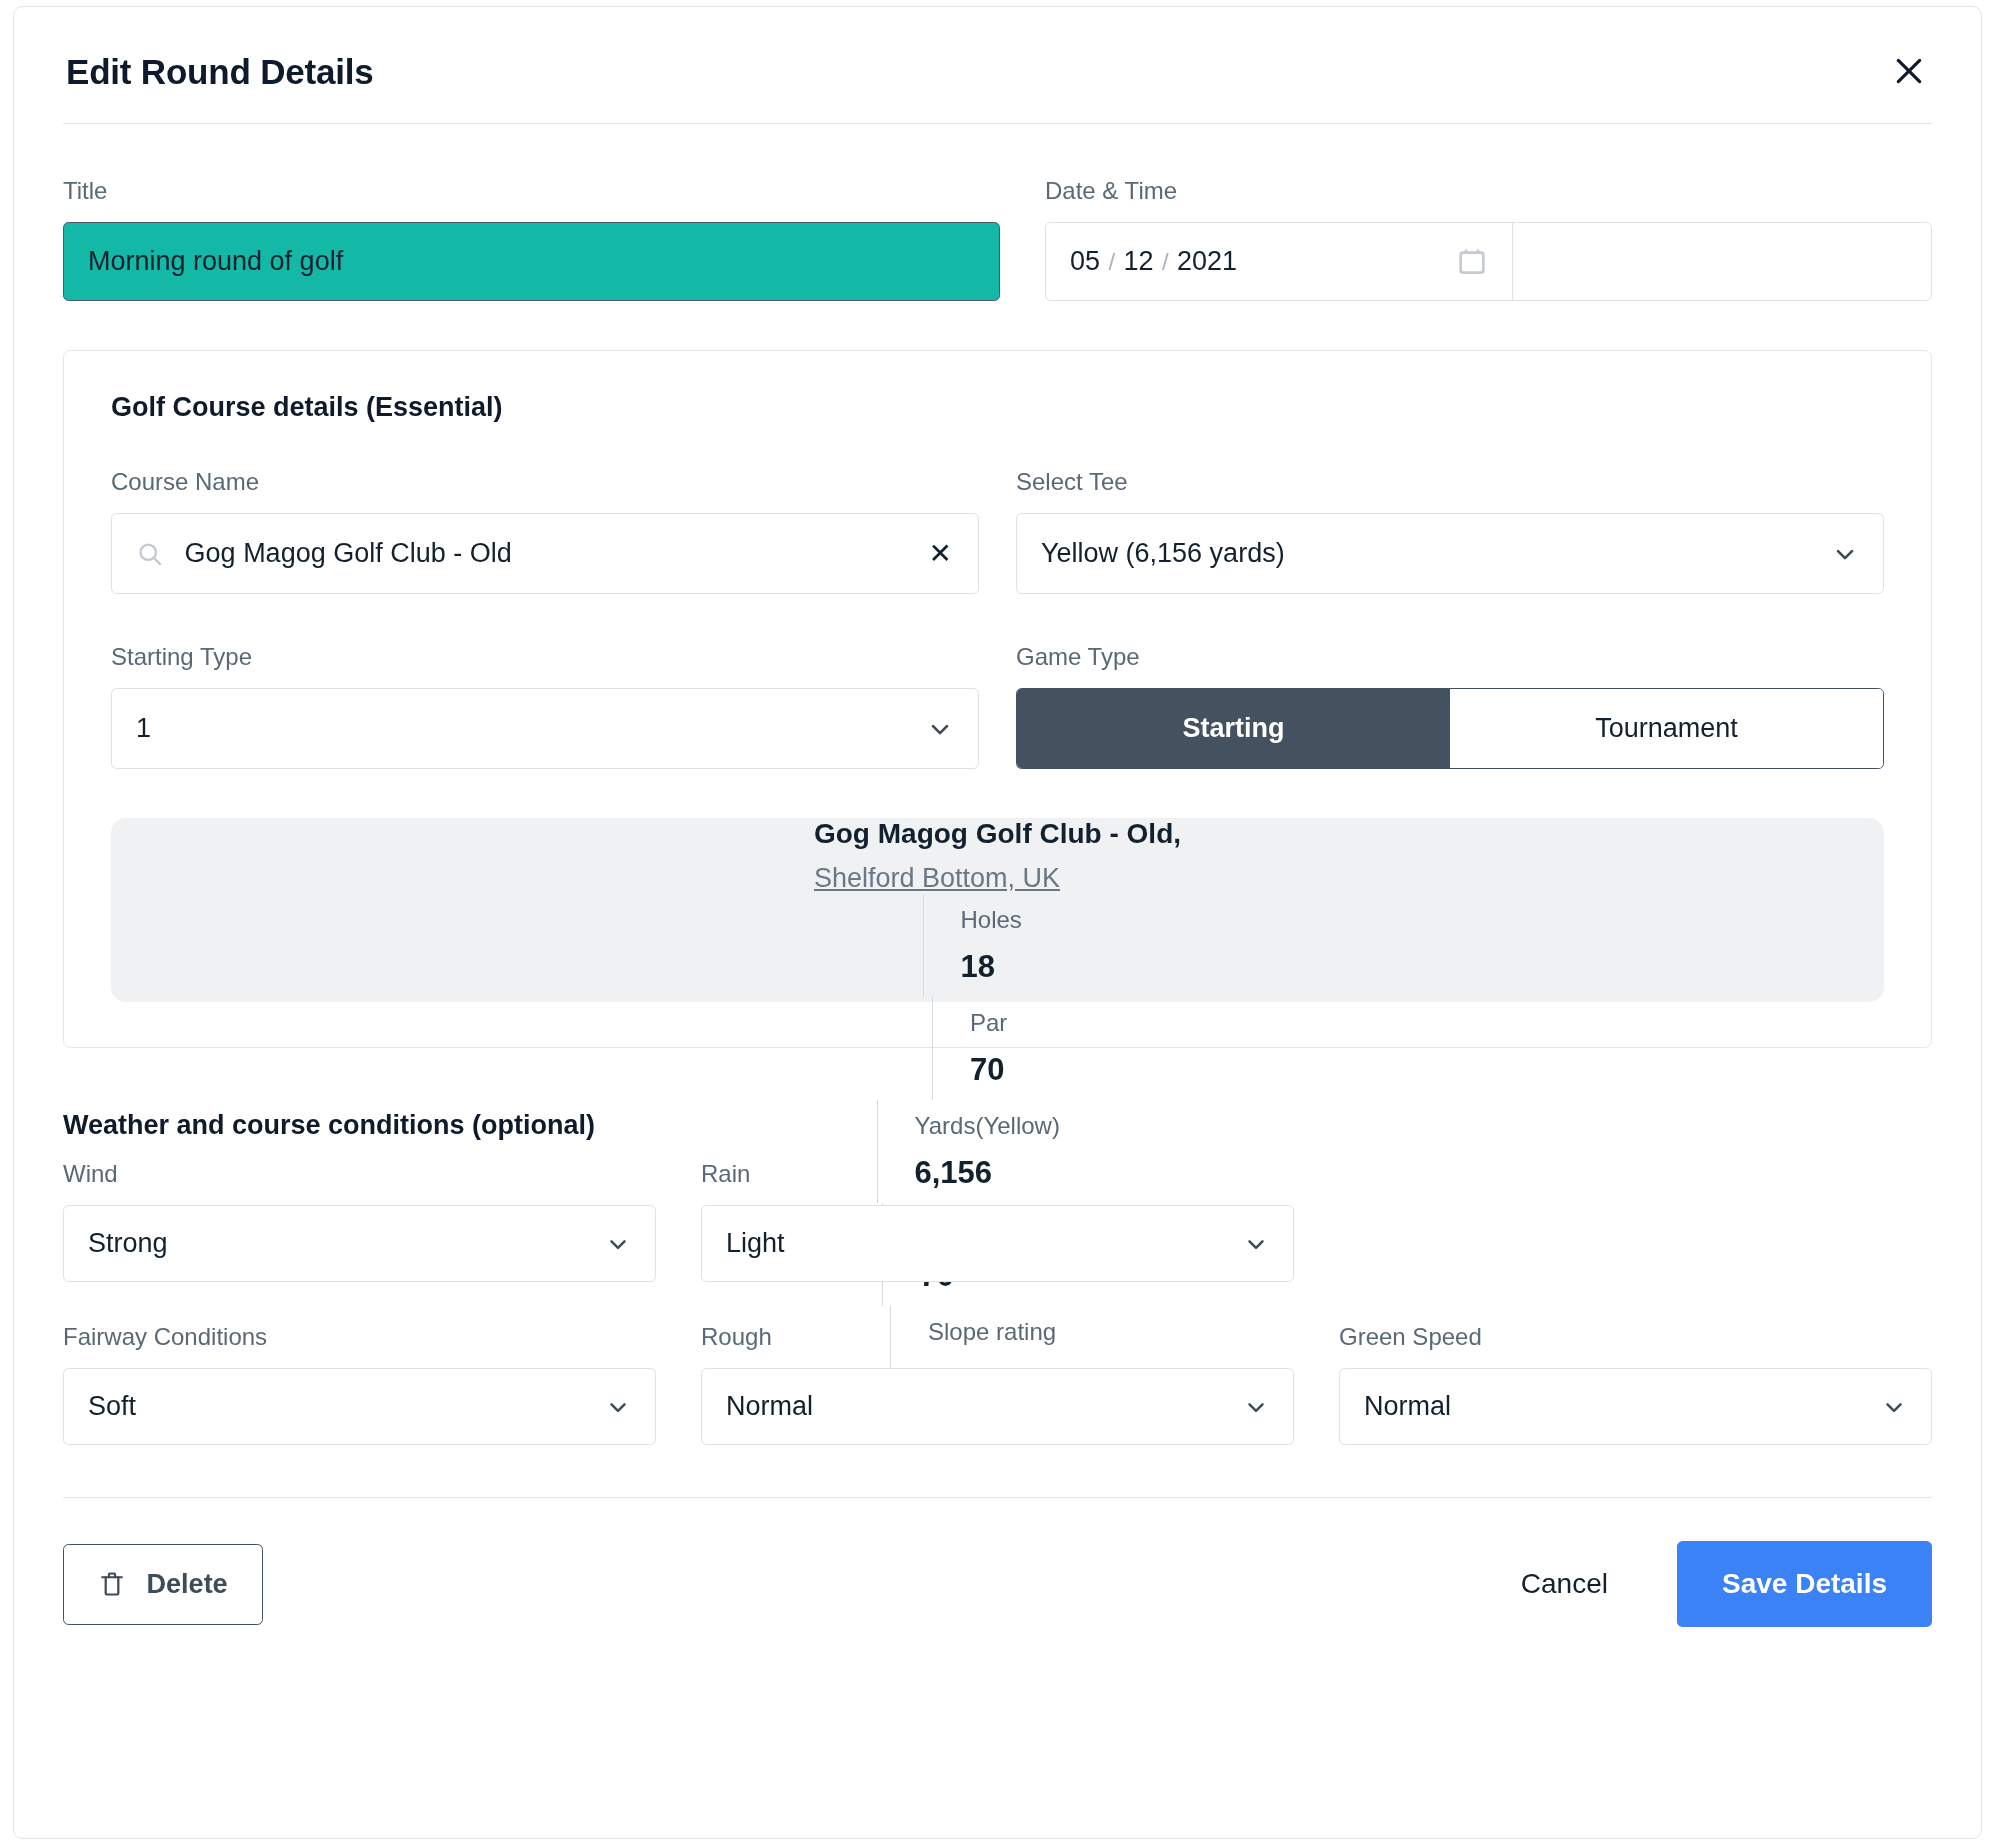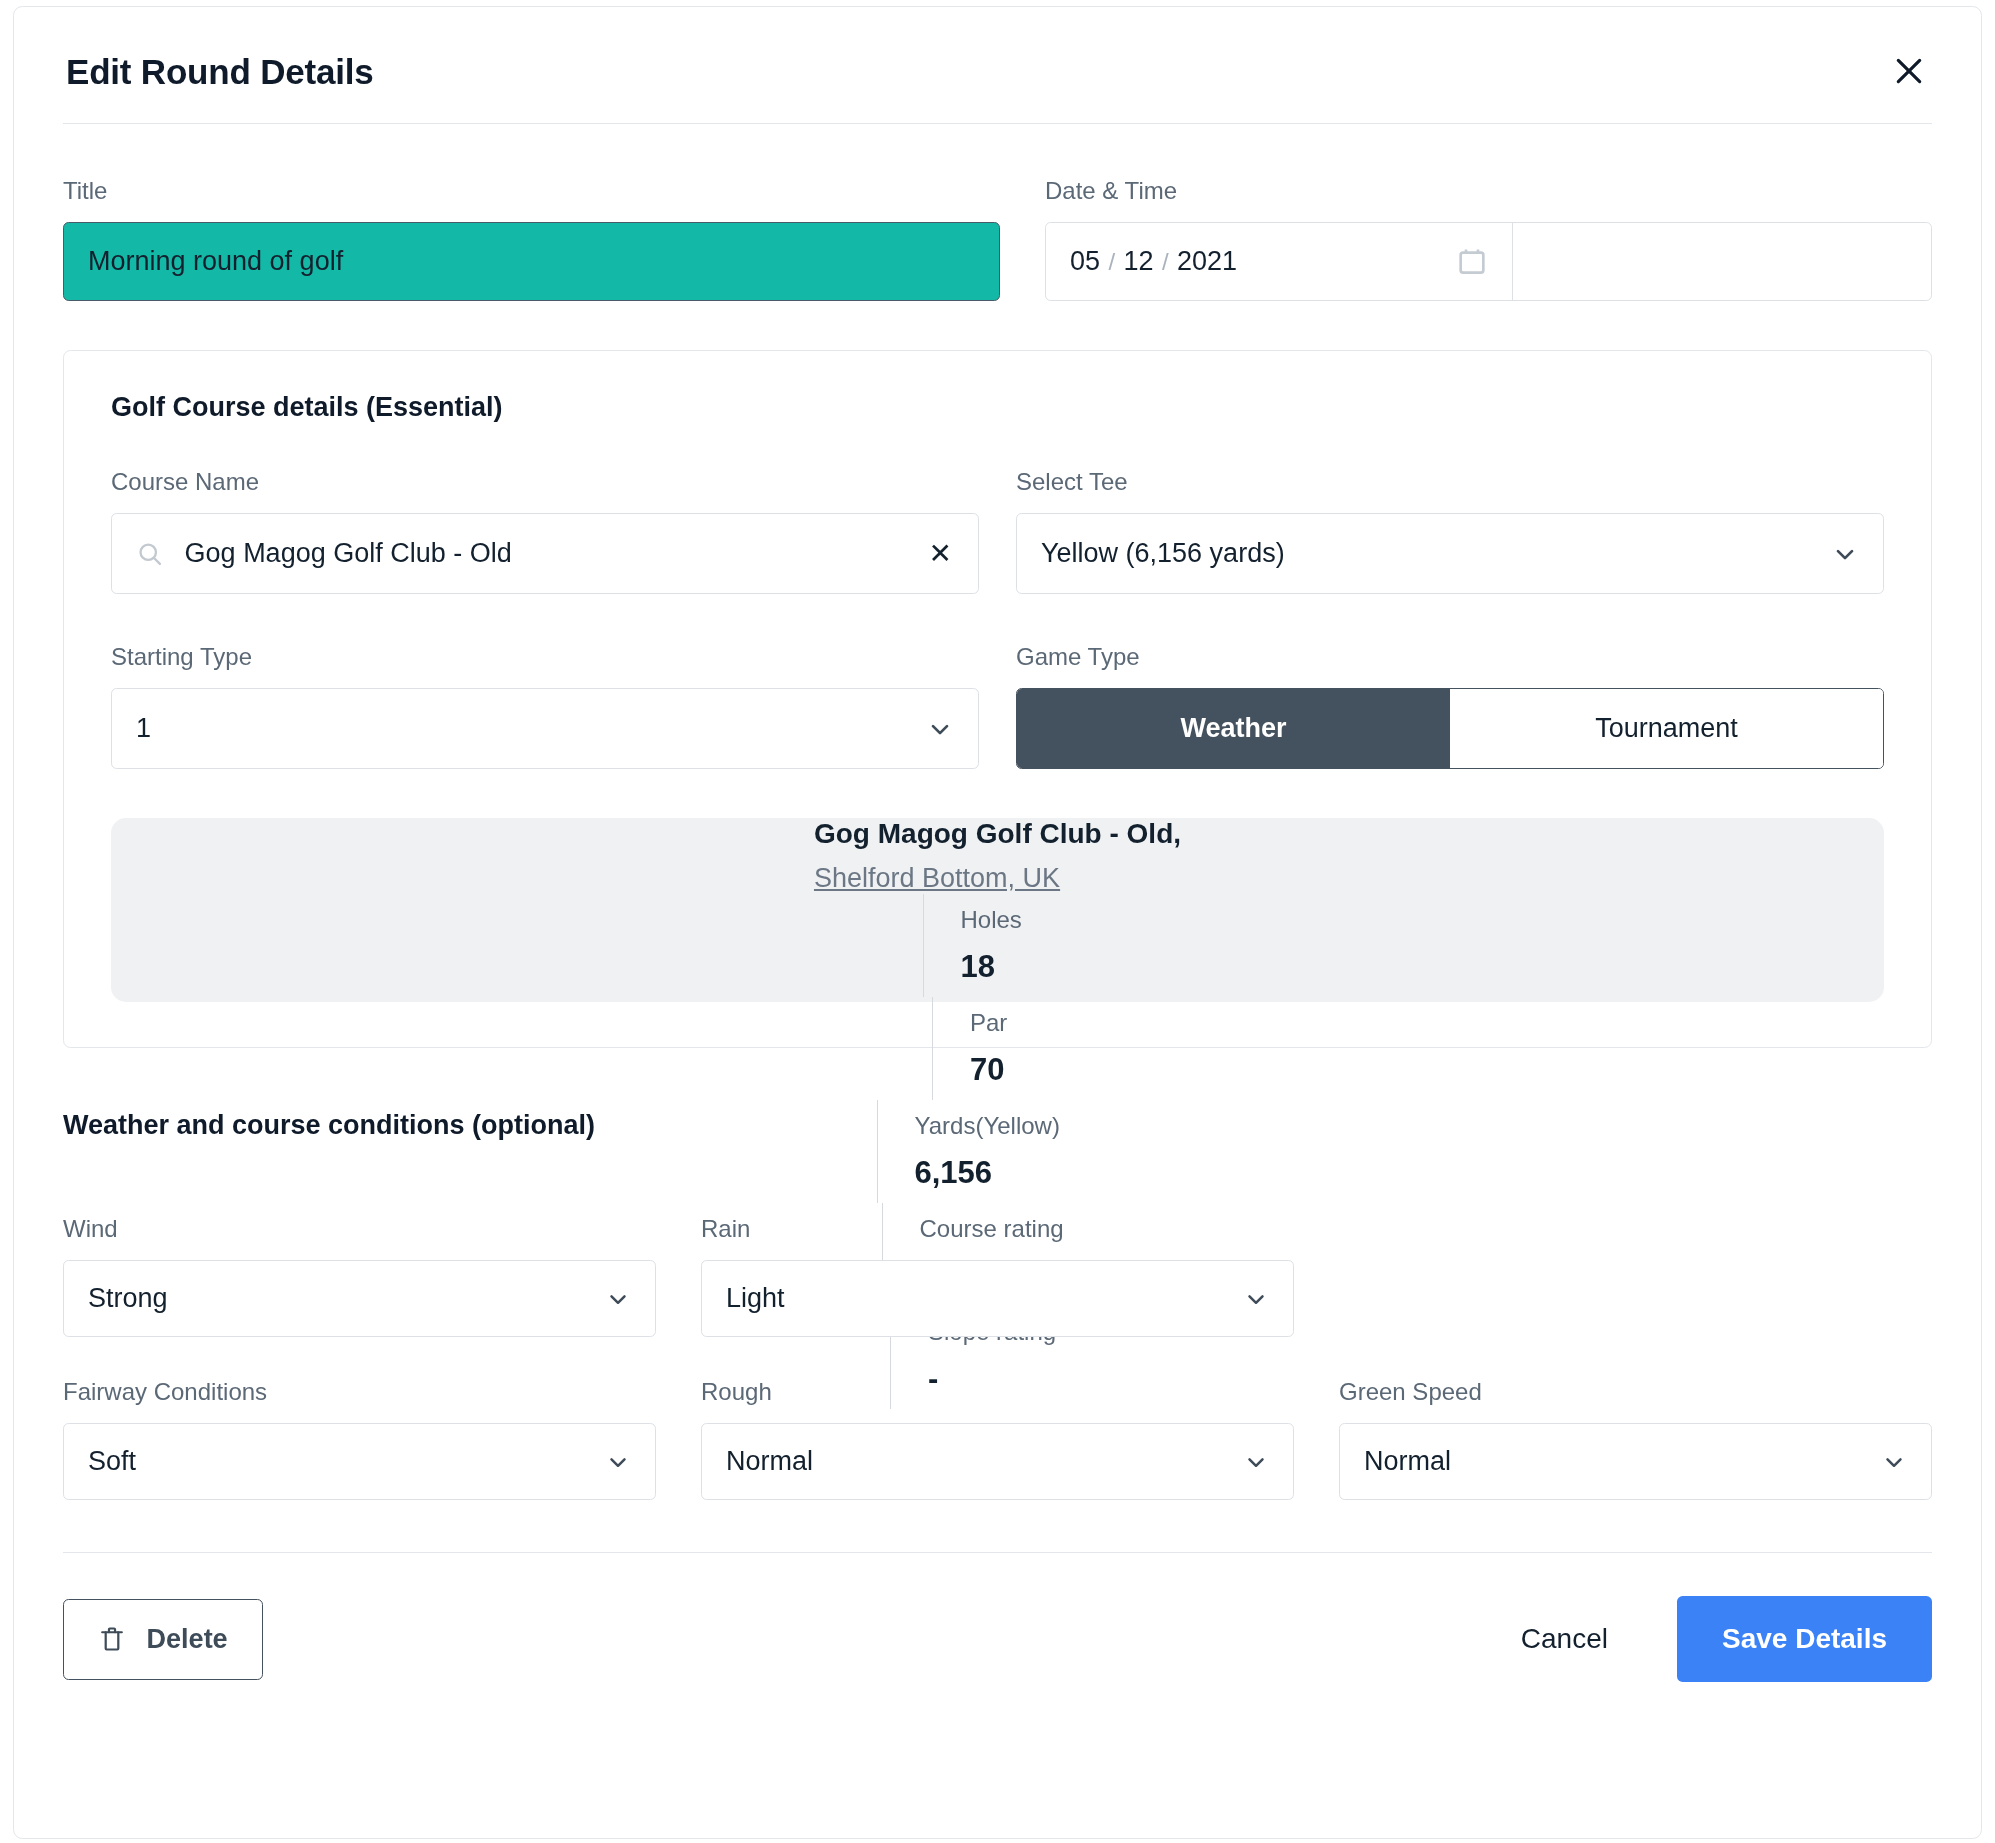--- a/index.html
+++ b/index.html
@@ -264,21 +264,21 @@
   .stat.w-srate  { width: 215px; }
 
   
   .weather-heading {
     margin: 62px 49px 0 49px;
     font-size: 27px;
     font-weight: bold;
     color: #0f1b2a;
   }
   .weather-grid {
-    margin: 74px 49px 0 49px;
+    margin: 19px 49px 0 49px;
     display: grid;
     grid-template-columns: repeat(3, 1fr);
     column-gap: 45px;
     row-gap: 41px;
   }
   .w-cell .select-box { height: 77px; }
 
   
   .footer-rule {
     margin: 52px 49px 0 49px;
@@ -414,21 +414,21 @@
             <svg width="28" height="28" viewBox="0 0 24 24" fill="none" stroke="#3e4b58" stroke-width="2.3" stroke-linecap="round" stroke-linejoin="round">
               <polyline points="6,9.5 12,15.5 18,9.5"></polyline>
             </svg>
           </span>
         </div>
       </div>
 
       <div class="panel-col">
         <span class="field-label">Game Type</span>
         <div class="segmented">
-          <button class="seg active">Weather</button>
+          <button class="seg active">Starting</button>
           <button class="seg">Tournament</button>
         </div>
       </div>
     </div>
 
     <div class="stats-strip">
       <div class="stats-name">
         <div class="n1">Gog Magog Golf Club - Old,</div>
         <div class="n2">Shelford Bottom, UK</div>
       </div>

